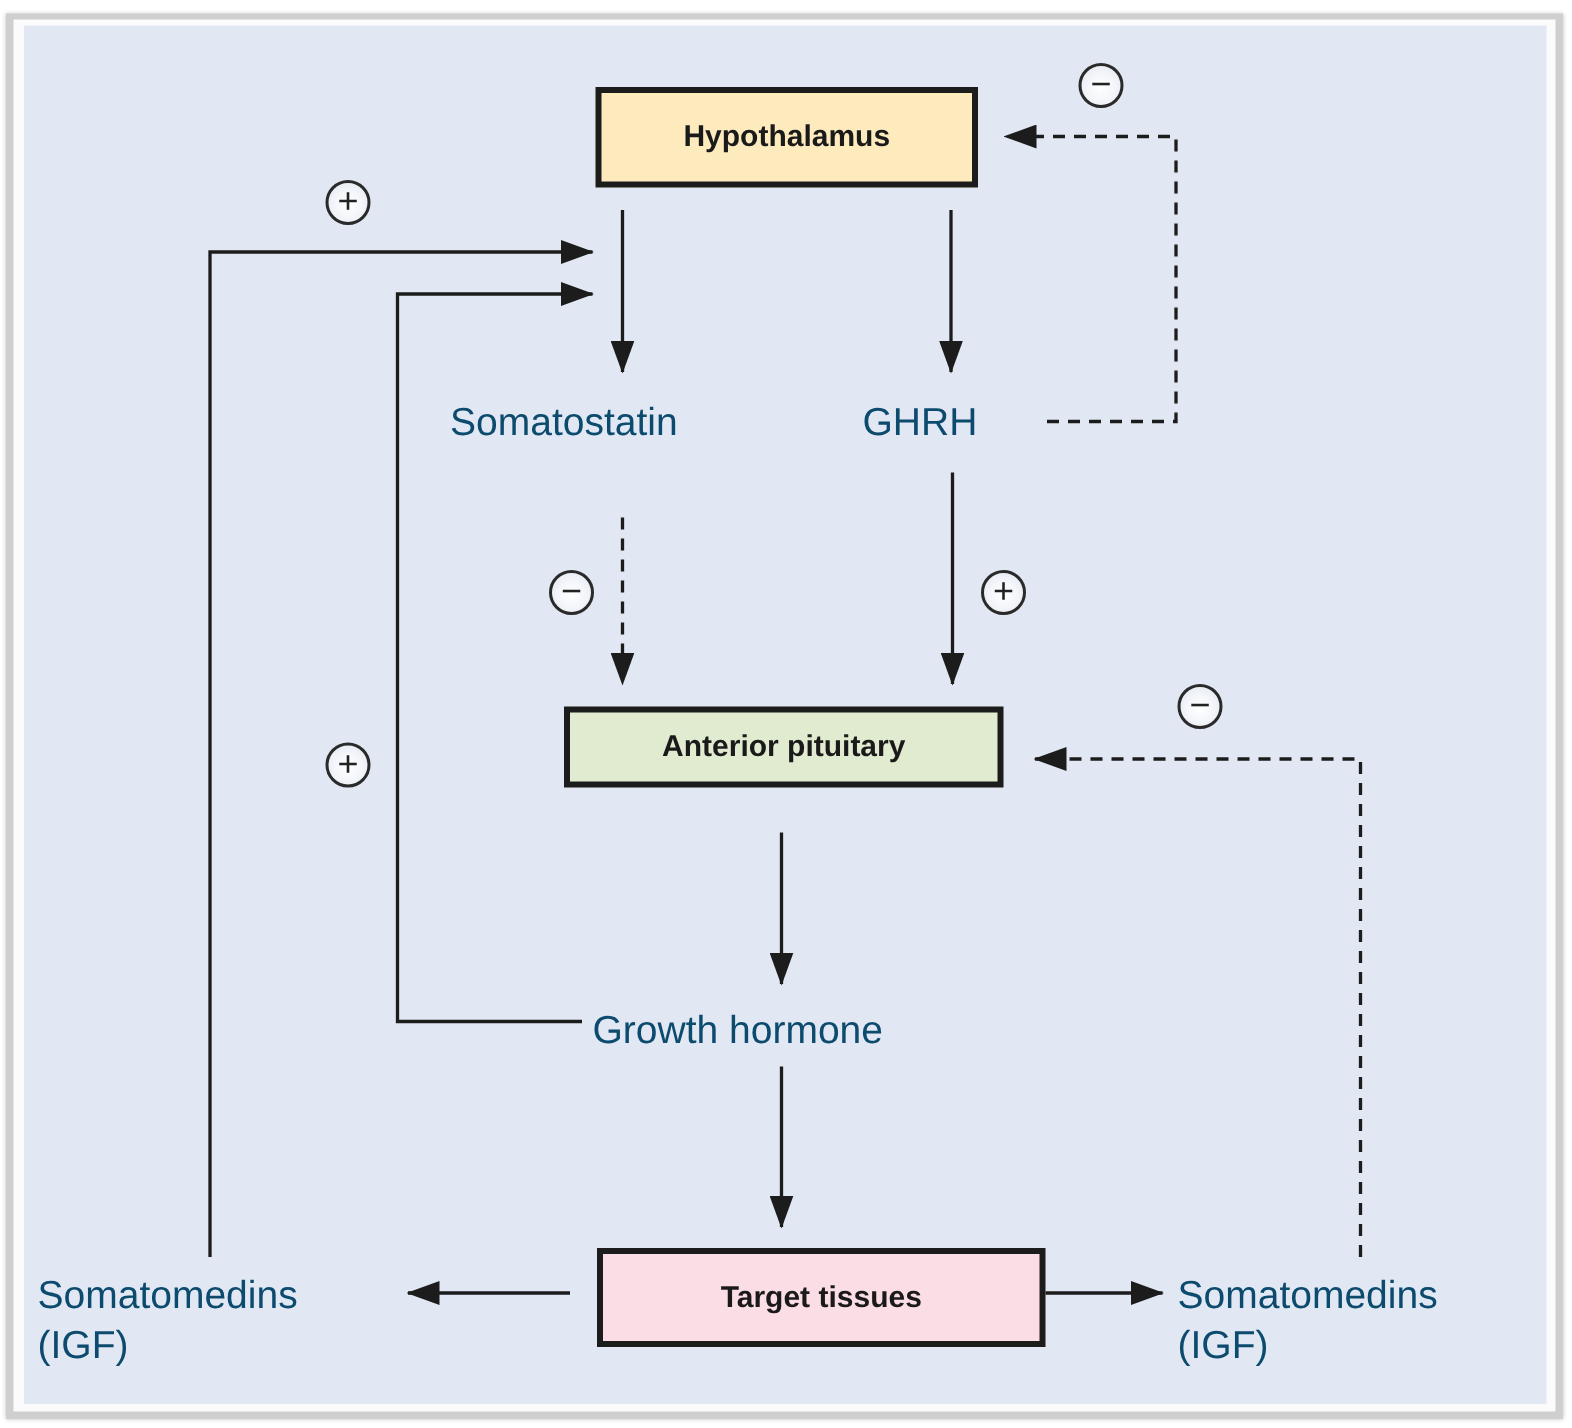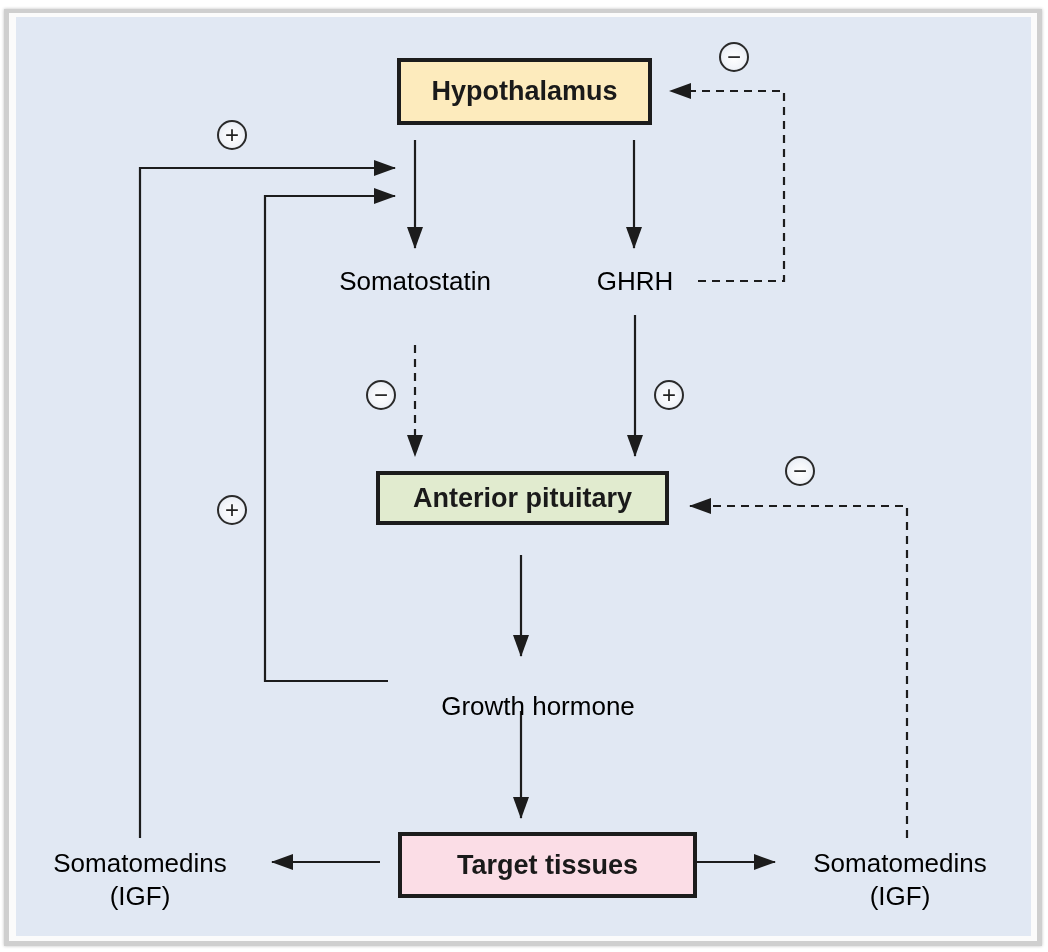--- a/index.html
+++ b/index.html
@@ -1,22 +1,22 @@
 <!DOCTYPE html>
 <html><head>
 <meta charset="utf-8">
 <style>
   html, body { margin: 0; padding: 0; background: #ffffff; }
   body { width: 1048px; height: 952px; position: relative; overflow: hidden; font-family: "Liberation Sans", sans-serif; }
   .frame-outer { position: absolute; left: 4px; top: 9px; width: 1038px; height: 937px; background: #cfcfcf; box-shadow: 0 0 3px rgba(0,0,0,0.25); }
   .frame-white { position: absolute; left: 9px; top: 13px; width: 1028px; height: 928px; background: #fbfbfb; }
   .canvas { position: absolute; left: 16px; top: 17px; width: 1015px; height: 919px; background: #e1e8f3; }
   svg.diagram { position: absolute; left: 0; top: 0; width: 1048px; height: 952px; }
-  .box { position: absolute; box-sizing: border-box; border: 4px solid #1c1c1c; display: flex; align-items: center; justify-content: center; font-weight: bold; font-size: 27px; color: #1a1a1a; }
-  .label { position: absolute; text-align: center; font-size: 26px; color: #000000; line-height: 33px; white-space: nowrap; }
+  .box { position: absolute; box-sizing: border-box; border: 4px solid #1c1c1c; display: flex; align-items: center; justify-content: center; font-weight: bold; font-size: 20px; color: #1a1a1a; }
+  .label { position: absolute; text-align: left; font-size: 26px; color: #0c4a6e; line-height: 33px; white-space: nowrap; }
   .sign { position: absolute; width: 30px; height: 30px; box-sizing: border-box; border: 2px solid #2a2a2a; border-radius: 50%; background: radial-gradient(circle at 50% 55%, #ffffff 0%, #f4f6fa 45%, #dfe6f0 100%); display: flex; align-items: center; justify-content: center; font-size: 24px; line-height: 1; color: #222; }
 </style>
 </head>
 <body>
 
 <div class="frame-outer"></div>
 <div class="frame-white"></div>
 <div class="canvas" style="background: rgb(225, 232, 243);"></div>
 
 <svg class="diagram" viewBox="0 0 1048 952">
@@ -65,21 +65,21 @@
 <div class="box" style="left: 398px; top: 832px; width: 299px; height: 66px; background: rgb(251, 221, 230);">
   <span>Target tissues</span>
 </div>
 
 <div class="label" style="left:300px; top:265px; width:230px;">
   <div>Somatostatin</div>
 </div>
 <div class="label" style="left:575px; top:265px; width:120px;">
   <div>GHRH</div>
 </div>
-<div class="label" style="left:412px; top:670px; width:252px;margin-top:20px;">
+<div class="label" style="left:395px; top:670px; width:252px;">
   <div>Growth hormone</div>
 </div>
 <div class="label" style="left:25px; top:847px; width:230px;">
   <div>Somatomedins</div>
   <div>(IGF)</div>
 </div>
 <div class="label" style="left:785px; top:847px; width:230px;">
   <div>Somatomedins</div>
   <div>(IGF)</div>
 </div>

